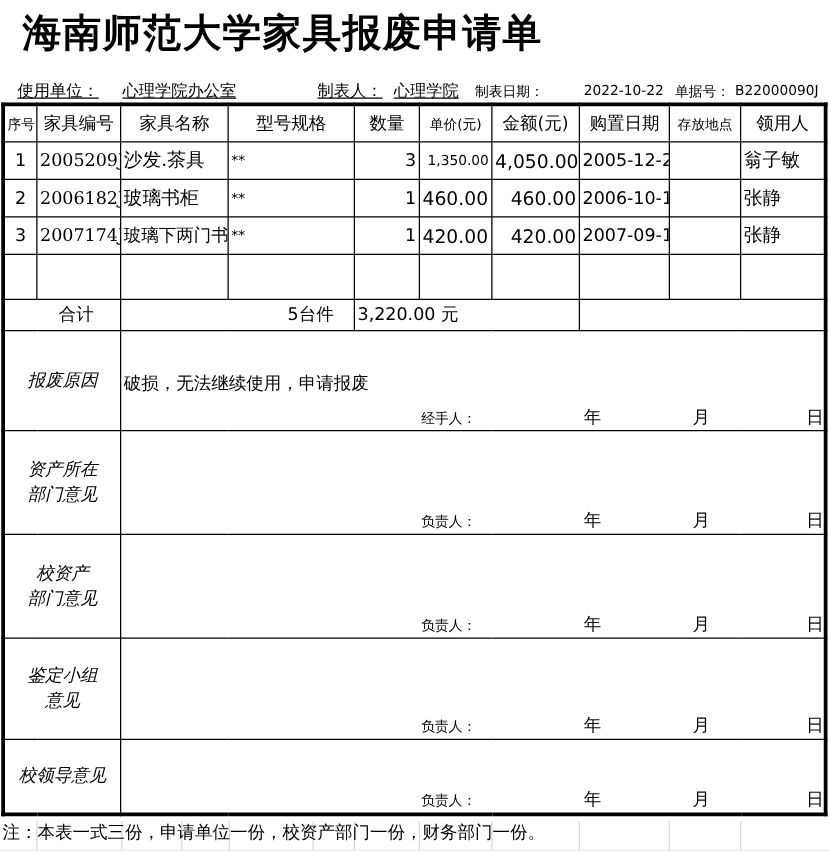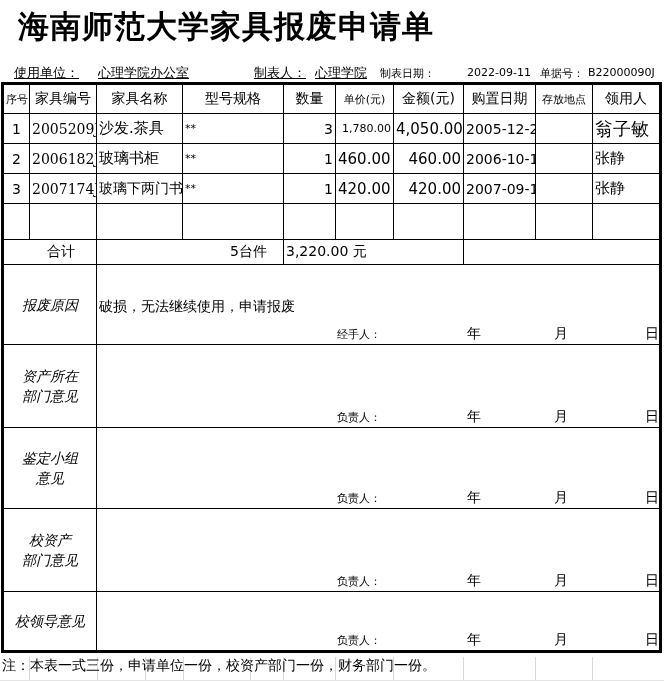--- a/index.html
+++ b/index.html
@@ -41,21 +41,21 @@
 <body>
 
 <div class="title">海南师范大学家具报废申请单</div>
 
 <div class="info">
   <span class="u" style="left:14px">使用单位：</span>
   <span class="u" style="left:98px">心理学院办公室</span>
   <span class="u" style="left:254px">制表人：</span>
   <span class="u" style="left:315px">心理学院</span>
   <span class="sm" style="left:380px">制表日期：</span>
-  <span class="sm" style="left:467px">2022-09-11</span>
+  <span class="sm" style="left:467px">2022-10-22</span>
   <span class="sm" style="left:540px">单据号：</span>
   <span class="sm" style="left:588px">B22000090J</span>
 </div>
 
 <table class="form">
   <colgroup>
     <col style="width:27px">
       <col style="width:67px">
       <col style="width:86px">
       <col style="width:101px">
@@ -78,25 +78,25 @@
     <td>购置日期</td>
     <td class="small">存放地点</td>
     <td>领用人</td>
   </tr>
   <tr class="row">
     <td class="seq">1</td>
     <td class="code">2005209J</td>
     <td style="font-size:15px">沙发.茶具</td>
     <td style="font-size:11px">**</td>
     <td class="r">3</td>
-    <td class="r" style="font-size:11px">1,780.00</td>
+    <td class="r" style="font-size:11px">1,350.00</td>
     <td class="r" style="font-size:15px">4,050.00</td>
     <td class="date">2005-12-20</td>
     <td></td>
-    <td style="font-size:18px">翁子敏</td>
+    <td style="font-size:15px">翁子敏</td>
   </tr>
   <tr class="row">
     <td class="seq">2</td>
     <td class="code">2006182J</td>
     <td style="font-size:15px">玻璃书柜</td>
     <td style="font-size:11px">**</td>
     <td class="r">1</td>
     <td style="font-size:15px">460.00</td>
     <td class="r" style="font-size:15px">460.00</td>
     <td class="date">2006-10-18</td>
@@ -153,36 +153,36 @@
       <div>资产所在</div>
       <div>部门意见</div>
     </td>
     <td class="body" colspan="8">
       <span class="sign">负责人：</span>
       <span class="yr">年</span>
       <span class="mo">月</span>
       <span class="dy">日</span>
     </td>
   </tr>
+  <tr class="sec" style="height:83px">
+    <td class="lbl" colspan="2">
+      <div>校资产</div>
+      <div>部门意见</div>
+    </td>
+    <td class="body" colspan="8">
+      <span class="sign">负责人：</span>
+      <span class="yr">年</span>
+      <span class="mo">月</span>
+      <span class="dy">日</span>
+    </td>
+  </tr>
   <tr class="sec" style="height:81px">
     <td class="lbl" colspan="2">
       <div>鉴定小组</div>
       <div>意见</div>
-    </td>
-    <td class="body" colspan="8">
-      <span class="sign">负责人：</span>
-      <span class="yr">年</span>
-      <span class="mo">月</span>
-      <span class="dy">日</span>
-    </td>
-  </tr>
-  <tr class="sec" style="height:83px">
-    <td class="lbl" colspan="2">
-      <div>校资产</div>
-      <div>部门意见</div>
     </td>
     <td class="body" colspan="8">
       <span class="sign">负责人：</span>
       <span class="yr">年</span>
       <span class="mo">月</span>
       <span class="dy">日</span>
     </td>
   </tr>
   <tr class="sec" style="height:60px">
     <td class="lbl" colspan="2">

